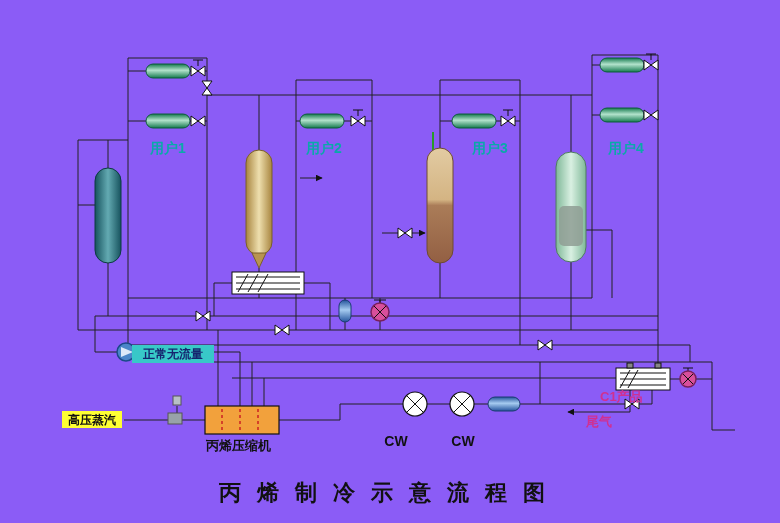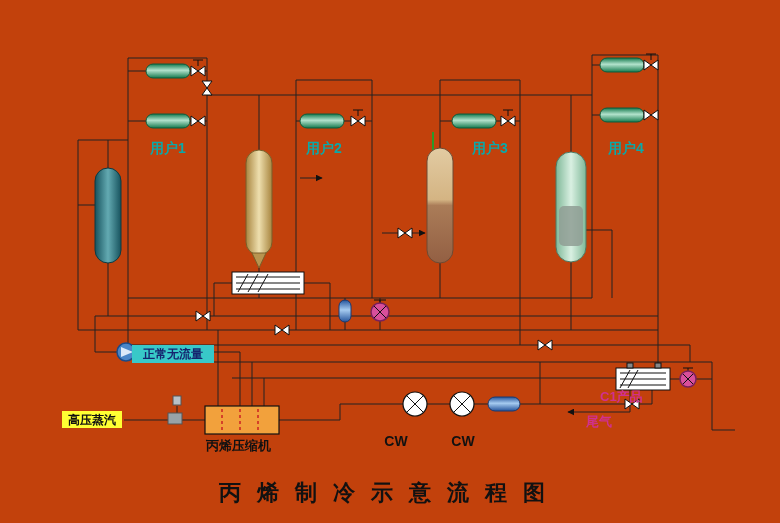--- a/index.html
+++ b/index.html
@@ -1,17 +1,17 @@
 <!DOCTYPE html>
 <html><head>
 <meta charset="utf-8">
 <style>
   html,body{margin:0;padding:0;background:#fff;}
   body{font-family:"Liberation Sans","DejaVu Sans",sans-serif;}
-  .stage{position:relative;width:780px;height:523px;background:#c2410c;overflow:hidden;}
+  .stage{position:relative;width:780px;height:523px;background:#8b5cf6;overflow:hidden;}
   svg{display:block;}
   text{font-family:"Liberation Sans","DejaVu Sans",sans-serif;}
   .pipe{stroke:#222;stroke-width:1;fill:none;}
   .user-label{fill:#0aa9a9;font-size:14px;font-weight:bold;}
   .black-label{fill:#111;font-size:13px;font-weight:bold;}
   .magenta-label{fill:#d03090;font-size:13px;font-weight:bold;}
   .cw-label{fill:#111;font-size:14px;font-weight:bold;}
   .title-text{fill:#111;font-size:22px;font-weight:bold;letter-spacing:16px;}
   .onteal{fill:#15246e;font-size:12px;font-weight:bold;}
   .onyellow{fill:#111;font-size:12px;font-weight:bold;}

